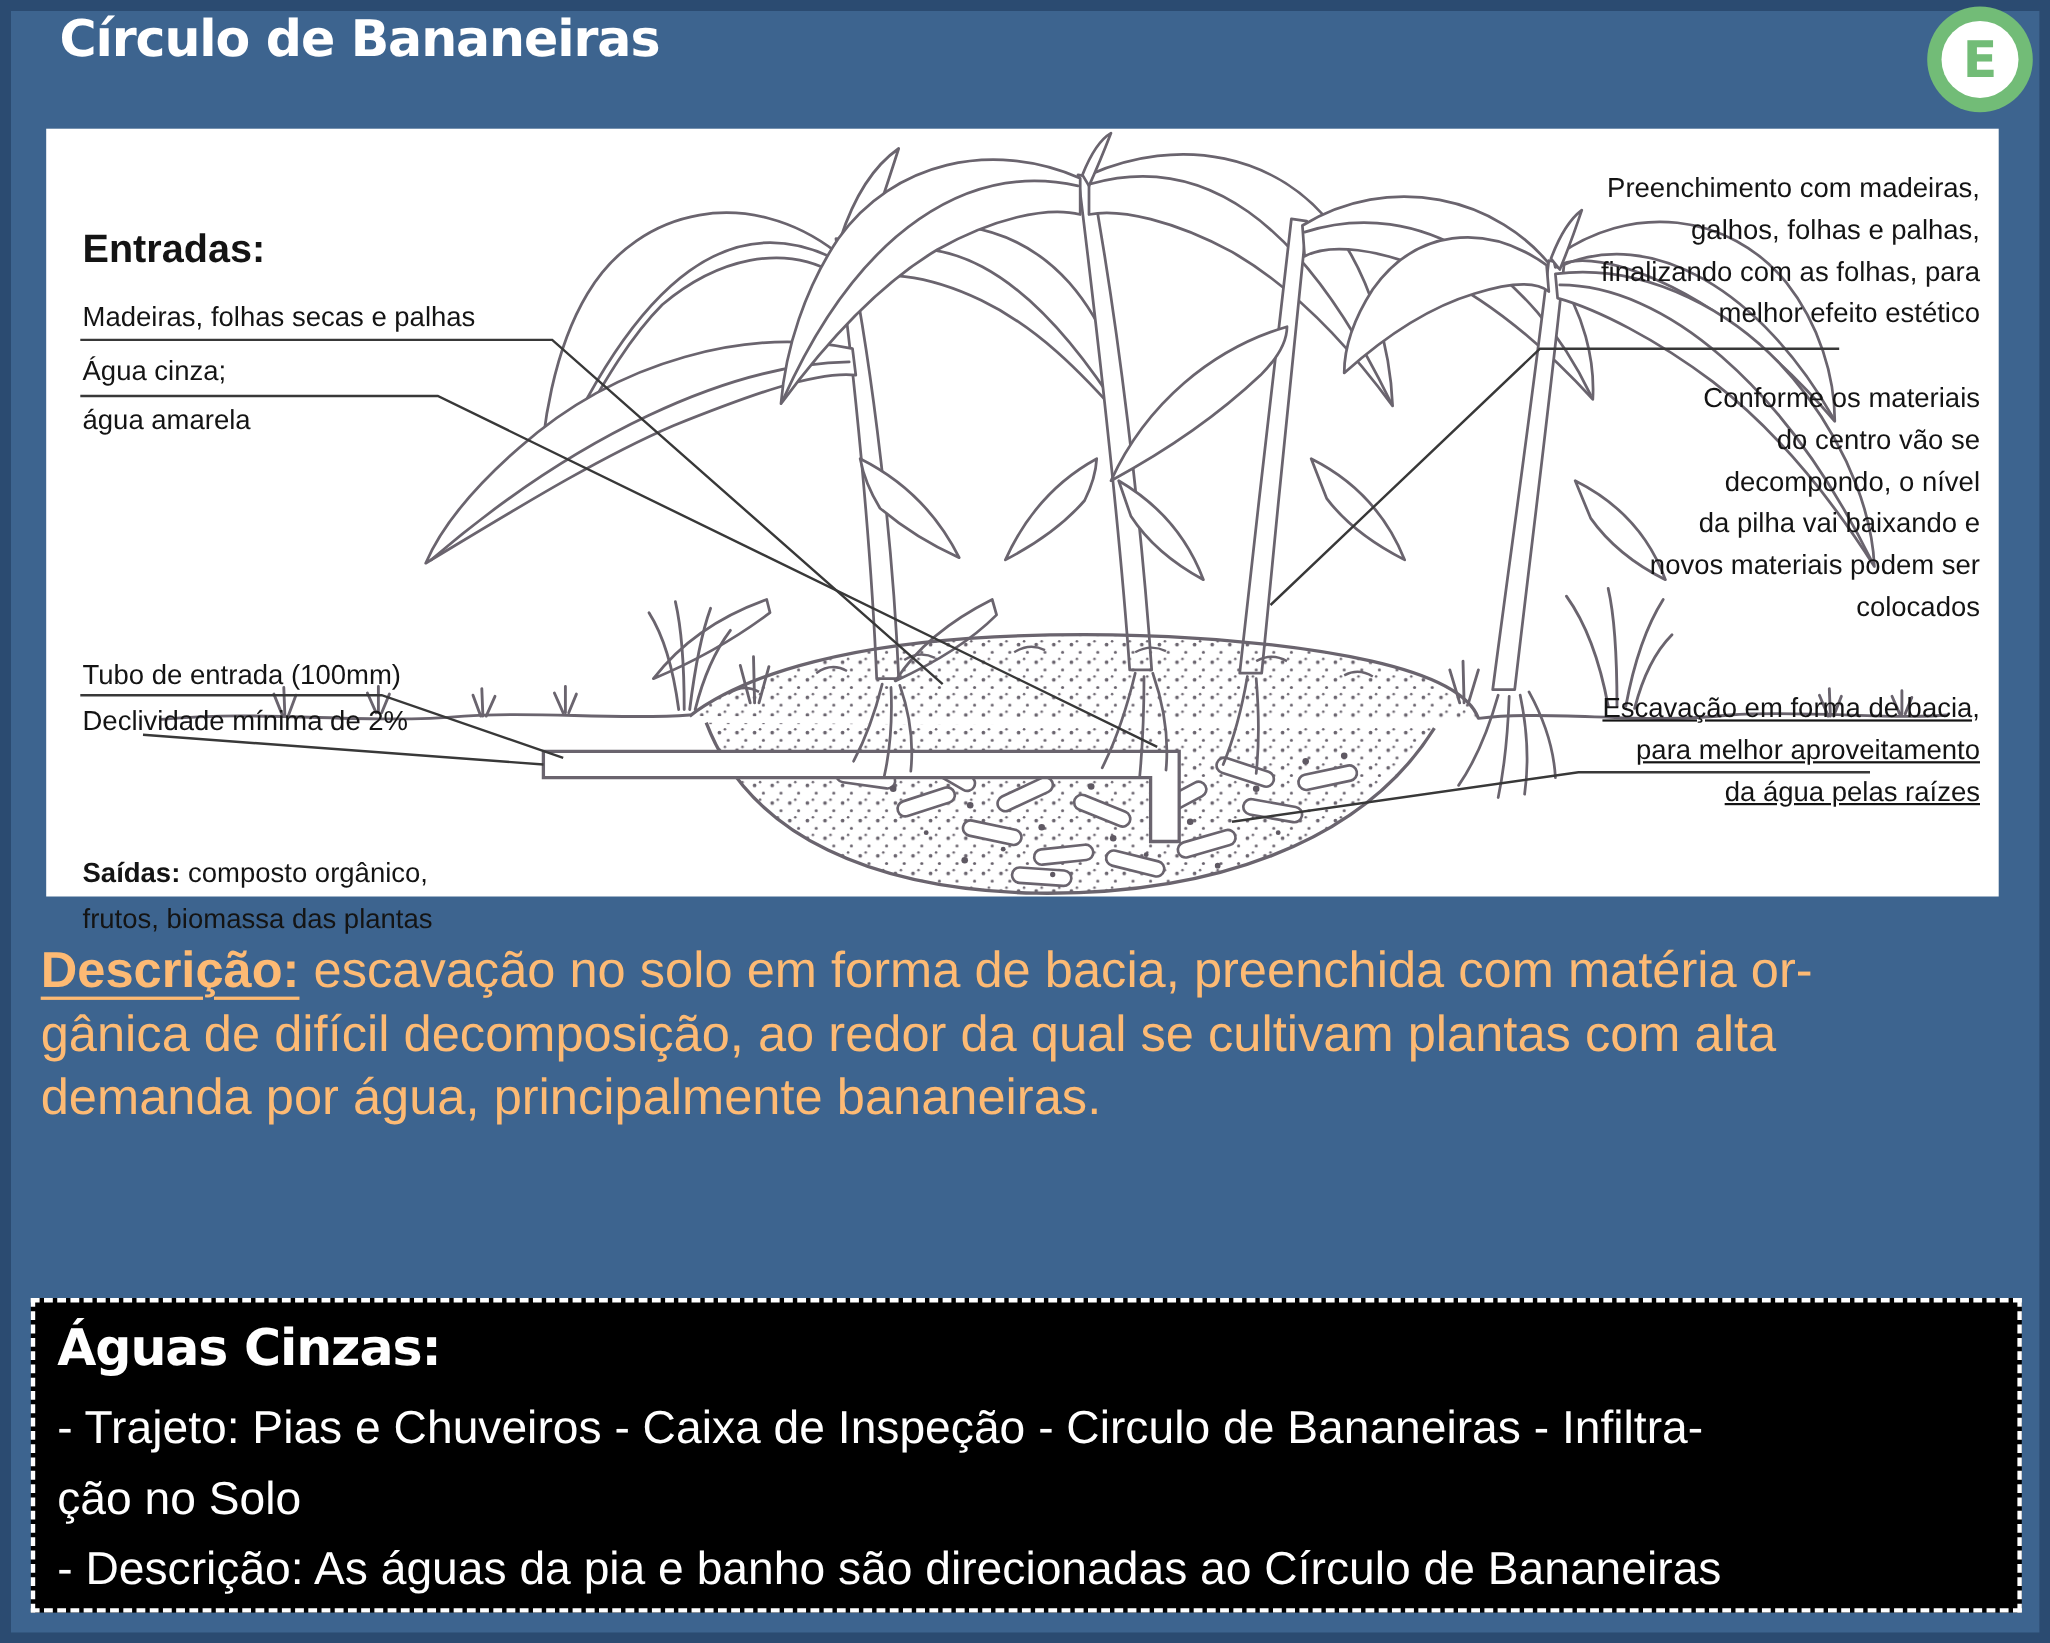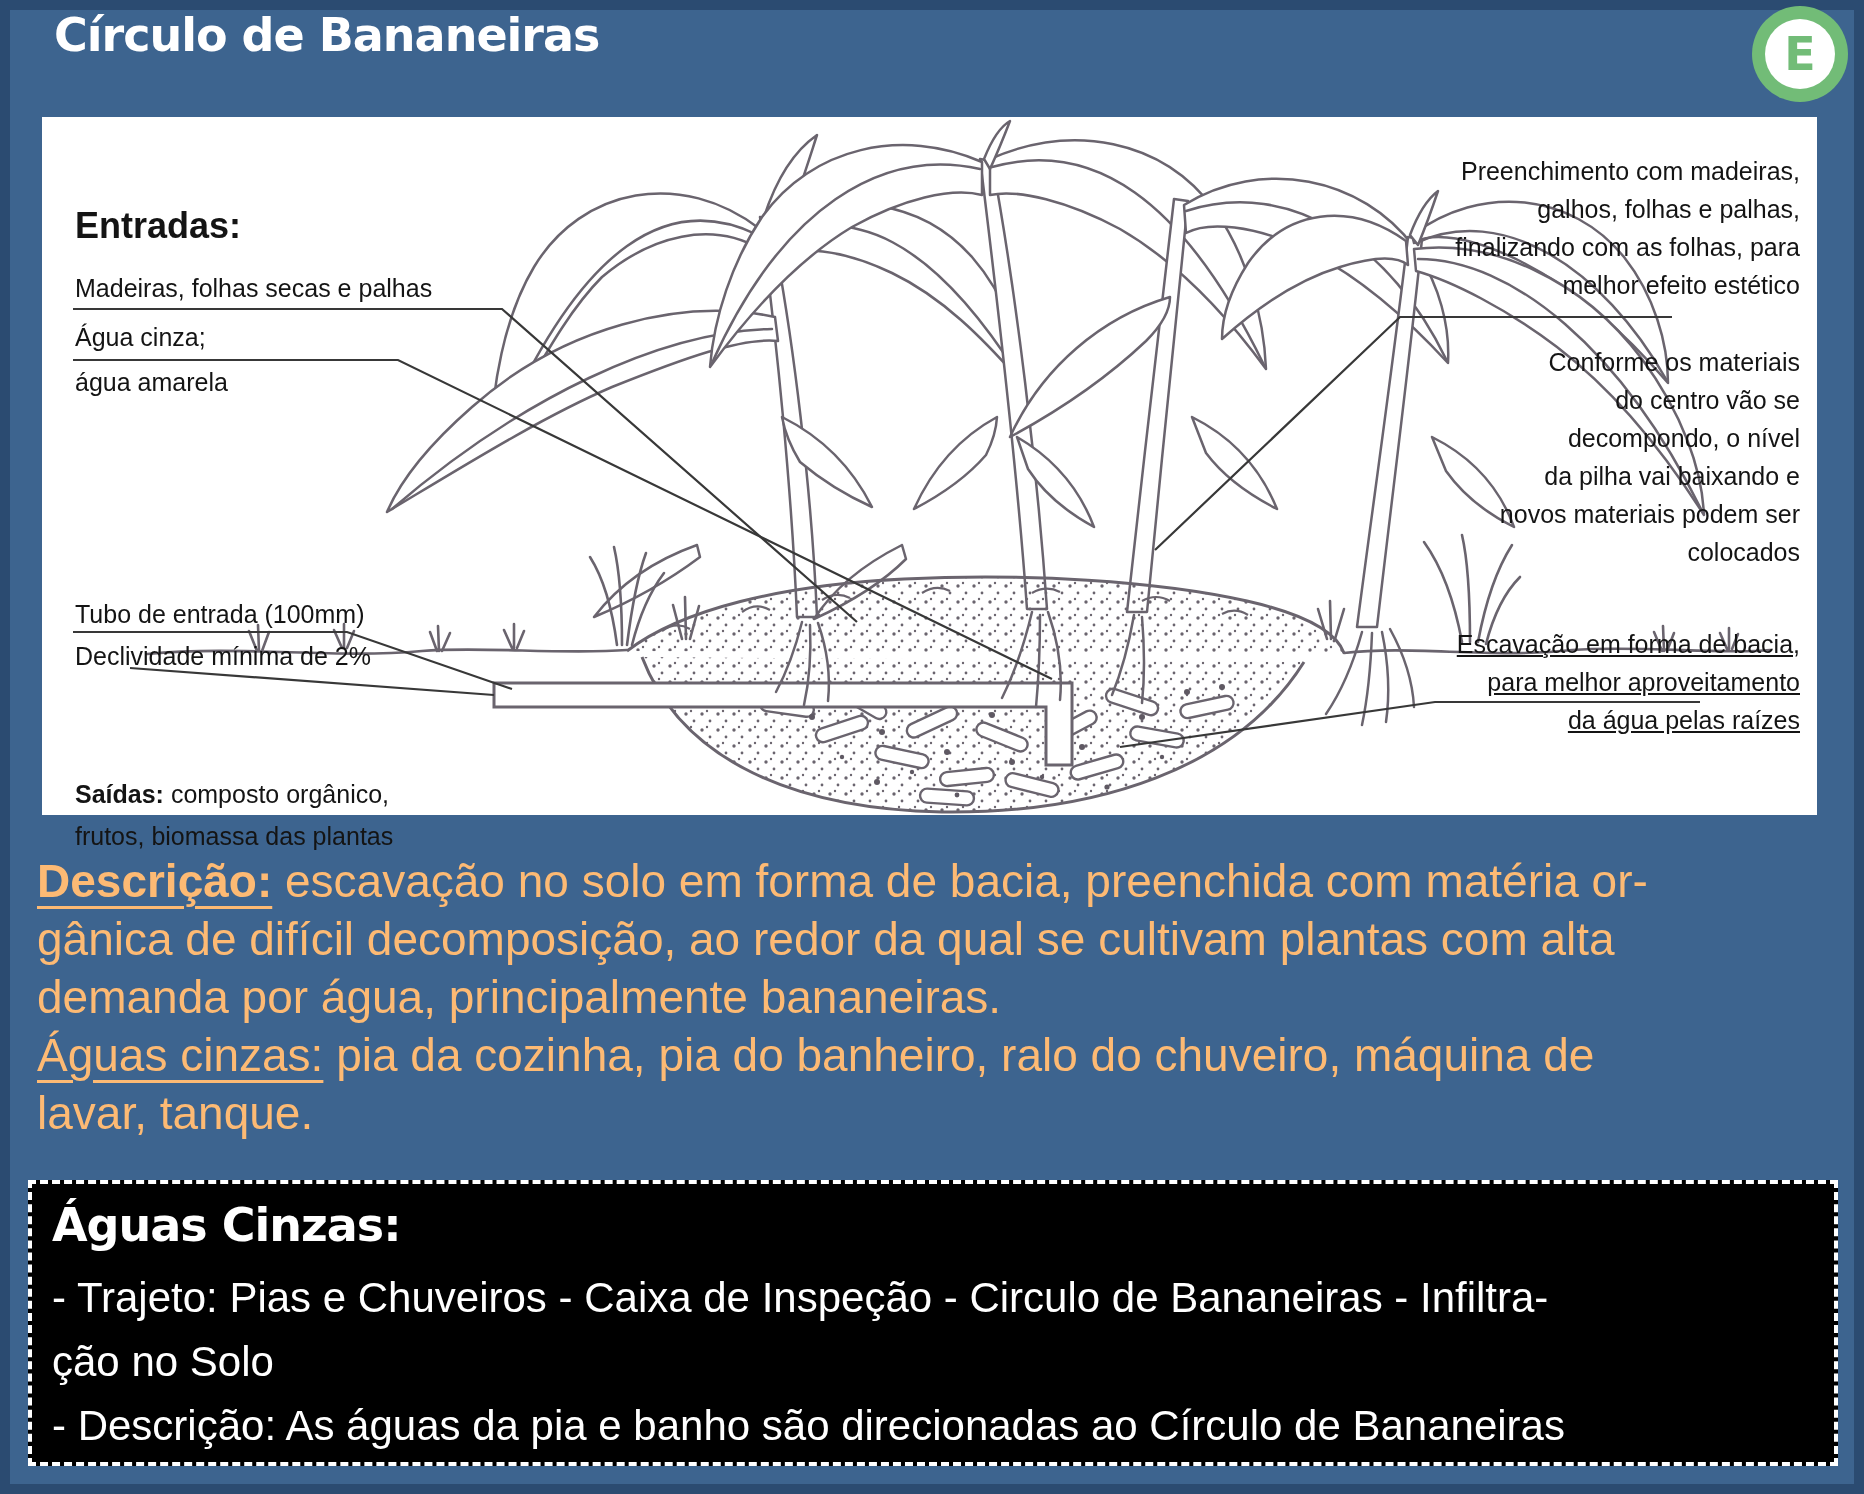--- a/index.html
+++ b/index.html
@@ -230,24 +230,20 @@
 para melhor aproveitamento
 da água pelas raízes</div>
   </div>
 
   <div class="desc">
     <div>
       <span class="lead b">Descrição:</span><span class="pre"> escavação no solo em forma de bacia, preenchida com matéria or-
 gânica de difícil decomposição, ao redor da qual se cultivam plantas com alta
 demanda por água, principalmente bananeiras.</span>
     </div>
-    <div>
-      <span class="lead">Águas cinzas:</span><span class="pre"> pia da cozinha, pia do banheiro, ralo do chuveiro, máquina de
-lavar, tanque.</span>
-    </div>
   </div>
 
   <div class="gw-box">
     <div class="gw-heading display-font">Águas Cinzas:</div>
     <div class="gw-lines">- Trajeto: Pias e Chuveiros - Caixa de Inspeção - Circulo de Bananeiras - Infiltra-
 ção no Solo
 - Descrição: As águas da pia e banho são direcionadas ao Círculo de Bananeiras</div>
   </div>
 
 </div>

